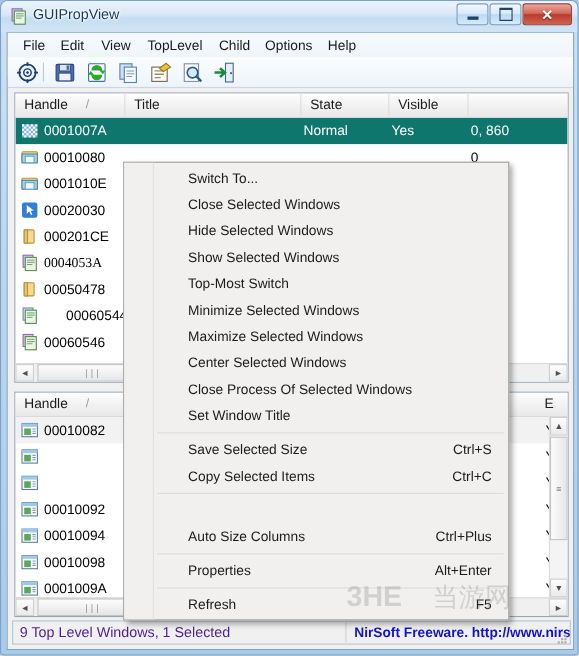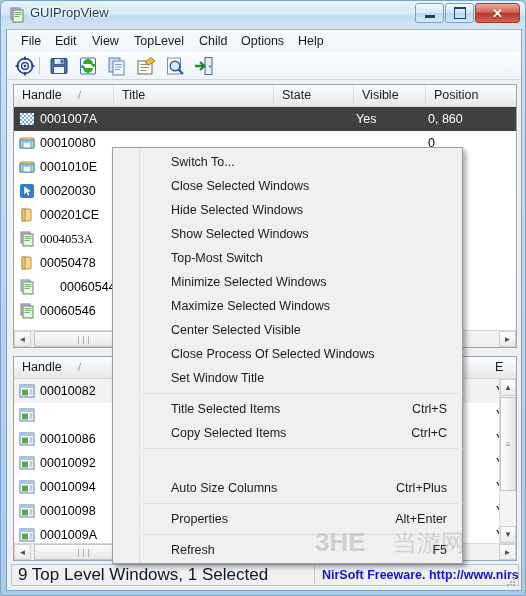--- a/index.html
+++ b/index.html
@@ -102,21 +102,21 @@
     font-size:12.5px;color:#1a1a1a;padding-left:8px;box-sizing:border-box;
     border-right:1px solid #dcdcdc;white-space:nowrap;overflow:hidden;cursor:default;
   }
   .sortmark{position:absolute;font-size:11px;color:#9a9a9a;top:0;line-height:21px;}
 
   .lv-body{position:absolute;left:0;top:22px;width:100%;bottom:0;overflow:hidden;}
   .lv-row{
     position:absolute;left:0;width:100%;height:24px;line-height:24px;
     font-size:12.5px;color:#000;white-space:nowrap;cursor:default;
   }
-  .lv-row.sel{background:#404040;color:#fff;}
+  .lv-row.sel{background:#0f766e;color:#fff;}
   .lv-row.sel2{background:#f2f2f2;}
   .cell{position:absolute;top:0;height:24px;line-height:24px;overflow:hidden;white-space:nowrap;}
   .rowicon{position:absolute;left:5px;top:4px;width:16px;height:16px;}
 
   
   .hscroll{
     position:absolute;left:0;bottom:0;width:100%;height:17px;
     background:#f0f0f0;border-top:1px solid #d8d8d8;box-sizing:border-box;
   }
   .hs-left,.hs-right{
@@ -156,21 +156,21 @@
     font-size:8px;color:#8a8a8a;cursor:default;
   }
 
   
   #status-bar{
     position:absolute;left:4px;bottom:4px;width:508px;height:22px;
     background:#f0f0f0;border:1px solid #b5c4d2;box-sizing:border-box;
   }
   #status-left{
     position:absolute;left:6px;top:0;height:20px;line-height:20px;
-    font-size:17px;color:#0f172a;white-space:nowrap;
+    font-size:13px;color:#4c1d95;white-space:nowrap;
   }
   #status-div{position:absolute;left:302px;top:1px;width:1px;height:18px;background:#cdcdcd;}
   #status-right{
     position:absolute;left:310px;top:0;height:20px;line-height:20px;
     font-size:12.5px;color:#1414c8;font-weight:bold;white-space:nowrap;overflow:hidden;
     width:196px;
   }
   #status-grip{position:absolute;right:2px;bottom:2px;width:10px;height:10px;}
 
   
@@ -314,21 +314,20 @@
 
     <div class="listview" id="toplevel-list">
       <div class="lv-header">
         <div class="hcell" style="left:0;width:100px;">
           <span>Handle</span>
           <span class="sortmark" style="left:64px;">/</span>
         </div>
         <div class="hcell" style="left:100px;width:160px;">Title</div>
         <div class="hcell" style="left:260px;width:80px;">State</div>
         <div class="hcell" style="left:340px;width:72px;">Visible</div>
-        <div class="hcell" style="left:412px;width:90px;border-right:none;">Position</div>
       </div>
 
       <div class="lv-body">
 
         <div class="lv-row sel" style="top:0;">
           <span class="rowicon">
             <svg width="16" height="16" viewBox="0 0 16 16">
               <rect x="1" y="2" width="14" height="12" fill="#7ab0e0"></rect>
               <g fill="#ffffff">
                 <rect x="1" y="2" width="2" height="2"></rect>
@@ -350,20 +349,21 @@
                   <rect x="9" y="10" width="2" height="2"></rect>
                   <rect x="13" y="10" width="2" height="2"></rect>
                 <rect x="3" y="12" width="2" height="2"></rect>
                   <rect x="7" y="12" width="2" height="2"></rect>
                   <rect x="11" y="12" width="2" height="2"></rect>
               </g>
             </svg>
           </span>
           <span class="cell" style="left:26px;width:90px;">0001007A</span>
           <span class="cell" style="left:120px;width:140px;"></span>
+          <span class="cell" style="left:262px;width:80px;">Normal</span>
           <span class="cell" style="left:342px;width:72px;">Yes</span>
           <span class="cell" style="left:414px;width:88px;">0, 860</span>
         </div>
 
         <div class="lv-row" style="top:24px;">
           <span class="rowicon">
             <svg width="16" height="16" viewBox="0 0 16 16">
               <rect x="1" y="3" width="14" height="10" rx="1" fill="#f3d28a" stroke="#b8923f"></rect>
               <rect x="1" y="5" width="14" height="8" fill="#9fd4e8" stroke="#4d8ba8"></rect>
               <rect x="4" y="7" width="8" height="6" fill="#eef8fb" stroke="#6aa8c4"></rect>
@@ -509,21 +509,20 @@
           <span class="rowicon">
             <svg width="16" height="16" viewBox="0 0 16 16">
                 <rect x="1" y="2" width="14" height="12" fill="#fff" stroke="#5b7fa8"></rect>
                 <rect x="1" y="2" width="14" height="3" fill="#9ec8e8"></rect>
                 <rect x="3" y="6.5" width="6" height="6" fill="#5aa85a"></rect>
                 <line x1="10.5" y1="7" x2="13.5" y2="7" stroke="#7f9bb8"></line>
                 <line x1="10.5" y1="9" x2="13.5" y2="9" stroke="#7f9bb8"></line>
                 <line x1="10.5" y1="11" x2="13.5" y2="11" stroke="#7f9bb8"></line>
               </svg>
           </span>
-          <span class="cell" style="left:26px;width:90px;">00010086</span>
           <span class="cell" style="left:482px;width:18px;">Y</span>
         </div>
         <div class="lv-row" style="top:72px;">
           <span class="rowicon">
             <svg width="16" height="16" viewBox="0 0 16 16">
                 <rect x="1" y="2" width="14" height="12" fill="#fff" stroke="#5b7fa8"></rect>
                 <rect x="1" y="2" width="14" height="3" fill="#9ec8e8"></rect>
                 <rect x="3" y="6.5" width="6" height="6" fill="#5aa85a"></rect>
                 <line x1="10.5" y1="7" x2="13.5" y2="7" stroke="#7f9bb8"></line>
                 <line x1="10.5" y1="9" x2="13.5" y2="9" stroke="#7f9bb8"></line>
@@ -642,33 +641,33 @@
       <div class="cm-item" style="top:98px;">
         <span class="cm-label">Top-Most Switch</span>
         </div>
       <div class="cm-item" style="top:146px;">
         <span class="cm-label">Maximize Selected Windows</span>
         </div>
       <div class="cm-item" style="top:122px;">
         <span class="cm-label">Minimize Selected Windows</span>
         </div>
       <div class="cm-item" style="top:170px;">
-        <span class="cm-label">Center Selected Visible</span>
+        <span class="cm-label">Center Selected Windows</span>
         </div>
       <div class="cm-item" style="top:194px;">
         <span class="cm-label">Close Process Of Selected Windows</span>
         </div>
       <div class="cm-item" style="top:218px;">
         <span class="cm-label">Set Window Title</span>
         </div>
 
       <div class="cm-sep" style="top:245px;"></div>
 
       <div class="cm-item" style="top:249px;">
-        <span class="cm-label">Title Selected Items</span>
+        <span class="cm-label">Save Selected Size</span>
         <span class="cm-accel">Ctrl+S</span>
         </div>
       <div class="cm-item" style="top:273px;">
         <span class="cm-label">Copy Selected Items</span>
         <span class="cm-accel">Ctrl+C</span>
         </div>
 
       <div class="cm-sep" style="top:300px;"></div>
 
       <div class="cm-item" style="top:328px;">

